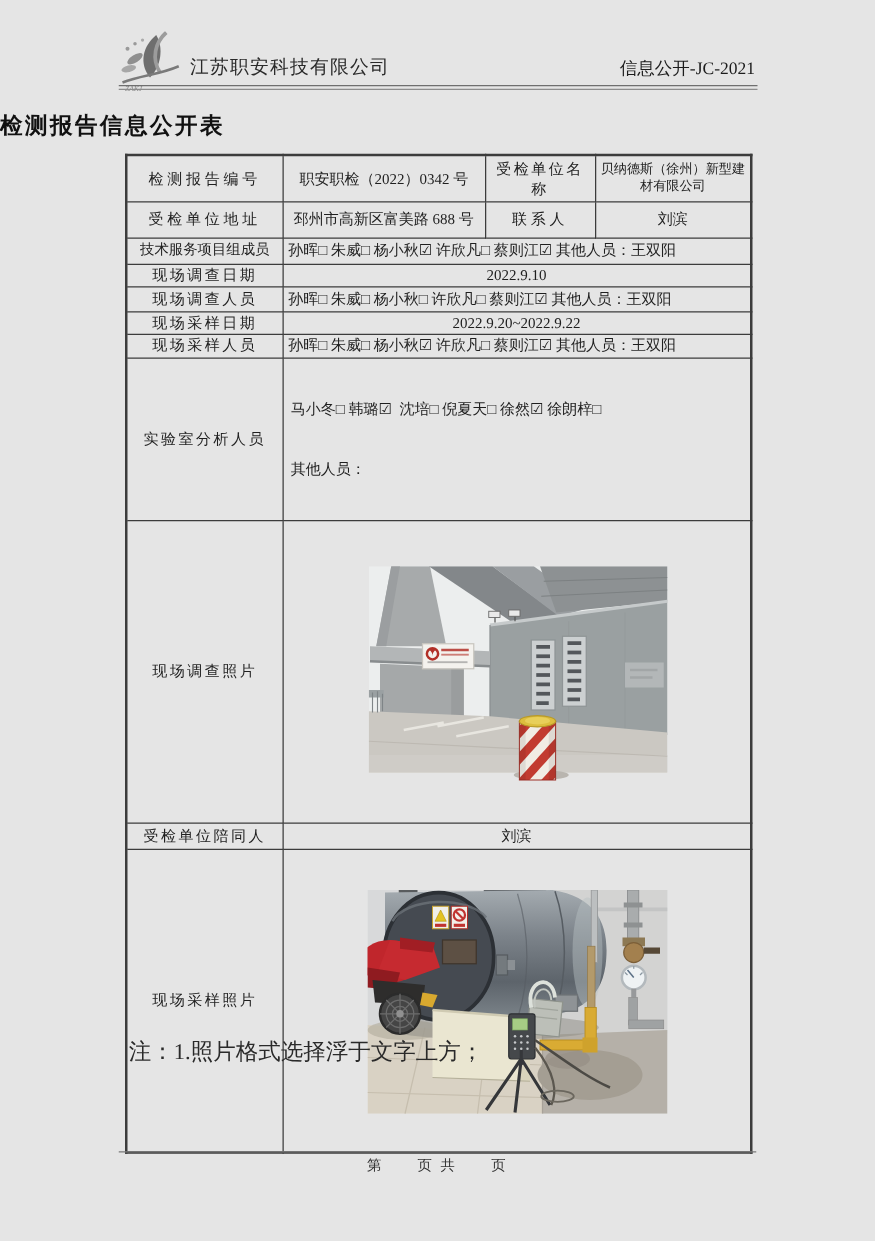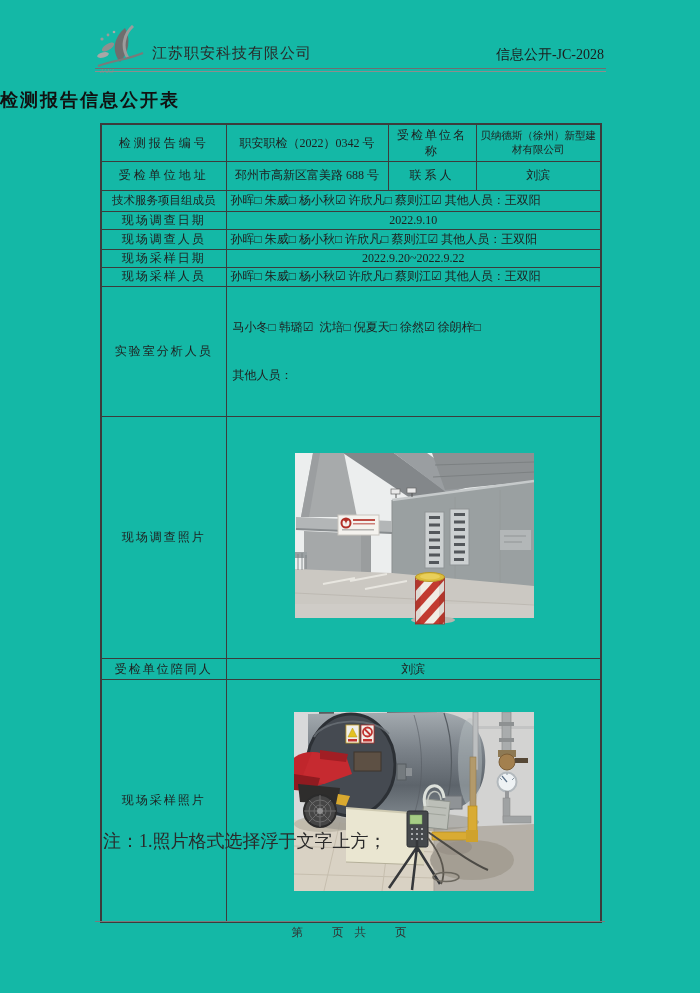--- a/index.html
+++ b/index.html
@@ -1,16 +1,16 @@
 <!DOCTYPE html>
 <html><head>
 <meta charset="utf-8">
 <style>
   html,body{margin:0;padding:0;background:#ffffff;}
-  .page{position:relative;width:700px;height:993px;background:#14b8a6;
+  .page{position:relative;width:700px;height:993px;background:#e5e5e5;
         font-family:"Liberation Serif","DejaVu Serif",serif;color:#1f1f1f;overflow:hidden;}
 
   
   .logo{position:absolute;left:93px;top:25px;}
   .company{position:absolute;left:152px;top:44px;font-size:15px;letter-spacing:1px;color:#2a2a2a;}
   .doccode{position:absolute;right:96px;top:46px;font-size:14px;color:#1c1c1c;}
   .hrule{position:absolute;left:95px;right:94px;top:68px;height:2px;
          border-top:1px solid #6f6f6f;border-bottom:1px solid #8d8d8d;}
 
   .title{position:absolute;top:88px;left:0;width:100%;
@@ -30,42 +30,42 @@
   td.photocell{position:relative;padding:0;vertical-align:top;}
   .labwrap div{padding-left:2px;}
   .photo{position:absolute;}
   #photo1{left:68px;top:36px;width:239px;height:172px;}
   #photo2{left:67px;top:32px;width:240px;height:179px;}
   .photo svg{display:block;}
 
   .note{position:absolute;left:103px;top:829px;font-size:18px;color:#2a2a2a;font-family:Liberation Serif, serif;}
   .frule{position:absolute;left:95px;right:95px;top:921px;border-top:1px solid #7a7a7a;}
   .footer{position:absolute;top:925px;left:0;width:100%;text-align:center;
-          font-size:11.5px;letter-spacing:2px;color:#333;font-family:Liberation Mono, monospace;}
+          font-size:11.5px;letter-spacing:2px;color:#333;}
 </style>
 </head>
 <body>
 
 <div class="page">
 
   <div class="logo">
     <svg width="56" height="50" viewBox="0 0 56 50">
       <path d="M32,3 C21,12 18,26 27,37 C36,28 38,13 32,3 Z" fill="#6e6e6e"></path>
       <path d="M40,1 C31,9 28,22 35,33" fill="none" stroke="#9c9c9c" stroke-width="3"></path>
       <ellipse cx="15" cy="22" rx="7" ry="3" fill="#8f8f8f" transform="rotate(-32 15 22)"></ellipse>
       <ellipse cx="10" cy="30" rx="6" ry="2.6" fill="#a7a7a7" transform="rotate(-14 10 30)"></ellipse>
       <circle cx="9" cy="14" r="1.6" fill="#9a9a9a"></circle>
       <circle cx="15" cy="10" r="1.4" fill="#9a9a9a"></circle>
       <circle cx="21" cy="7" r="1.3" fill="#aaaaaa"></circle>
       <path d="M5,41 C20,35 34,35 50,28" fill="none" stroke="#7a7a7a" stroke-width="2"></path>
       <text x="7" y="48" font-size="6" font-style="italic" fill="#8a8a8a">ZAKJ</text>
     </svg>
   </div>
   <div class="company">江苏职安科技有限公司</div>
-  <div class="doccode">信息公开-JC-2028</div>
+  <div class="doccode">信息公开-JC-2021</div>
   <div class="hrule"></div>
 
   <div class="title">检测报告信息公开表</div>
 
   <table class="info">
     <colgroup>
         <col style="width:125px">
         <col style="width:162px">
         <col style="width:88px">
         <col style="width:125px">

